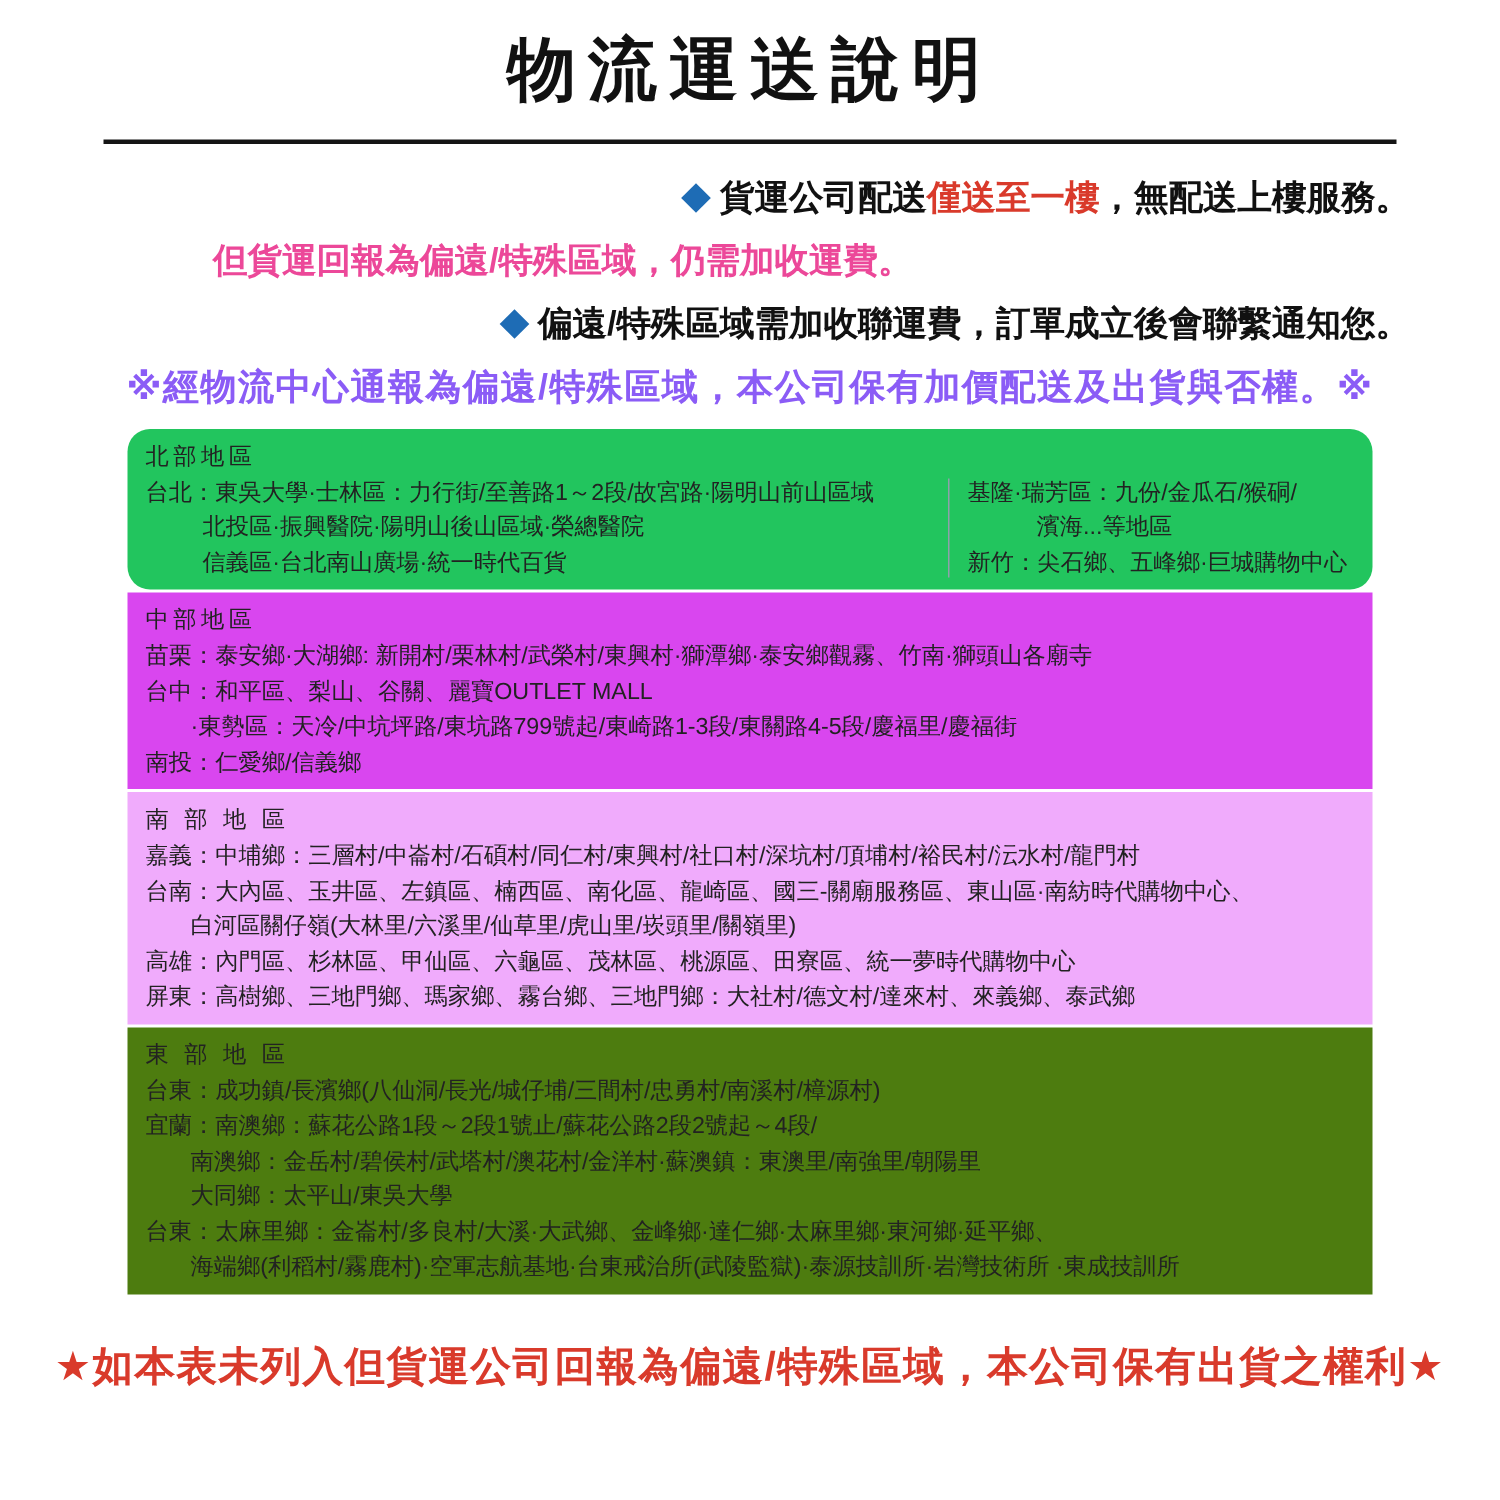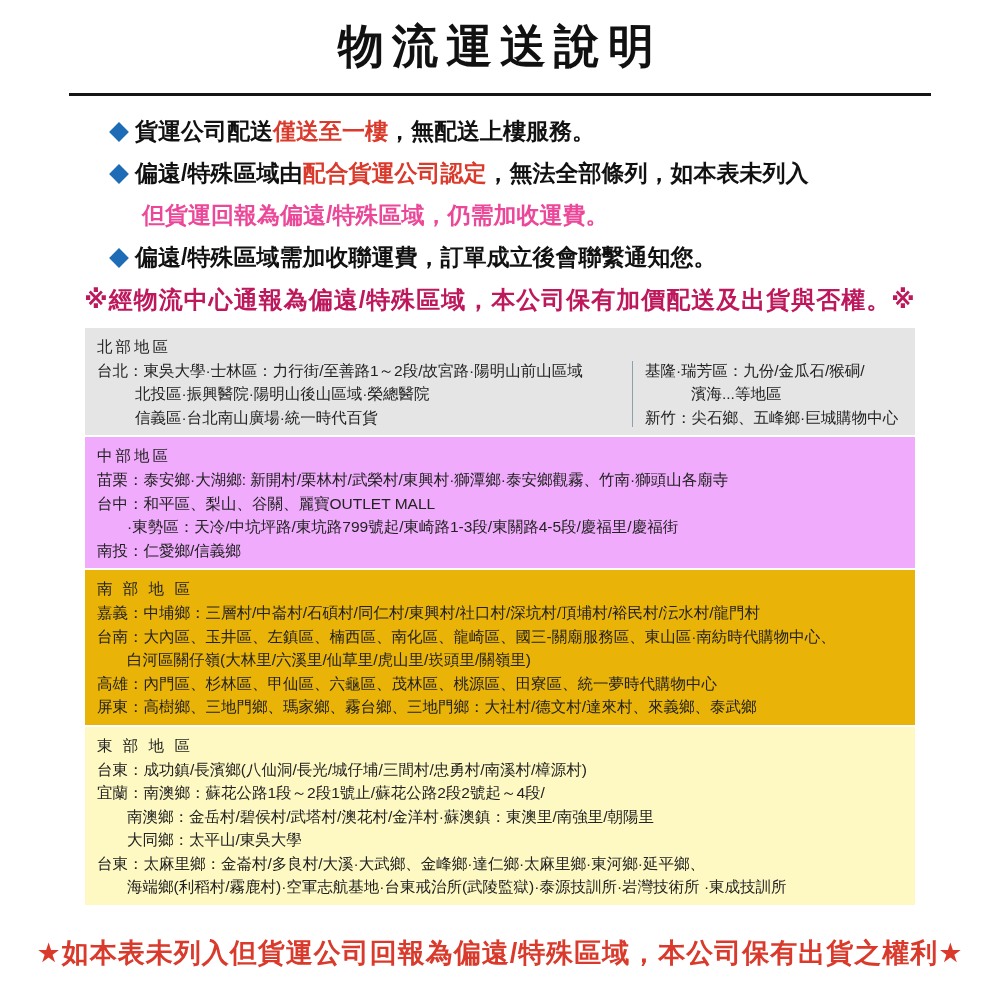--- a/index.html
+++ b/index.html
@@ -12,34 +12,34 @@
 
   
   .title{
     padding-top:16px;text-align:center;
     font-size:46px;font-weight:bold;letter-spacing:8px;color:#111;
   }
   .title-rule{width:862px;height:3px;background:#151515;margin:15px auto 0;}
 
   
   .notes{margin:20px 60px 0 112px;}
-  .note-row{display:flex;align-items:flex-start;margin-bottom:11px;line-height:31px;}
+  .note-row{display:flex;align-items:flex-start;margin-bottom:11px;line-height:31px;justify-content:flex-end;}
   .diamond{
     flex:0 0 auto;width:14px;height:14px;background:#1e6cb5;
     transform:rotate(45deg);margin:9px 9px 0 0;
   }
   .note-text{font-size:23px;font-weight:bold;color:#111;}
   .note-text .red{color:#d93a2b;}
   .note-cont{
     margin:0 0 11px 30px;font-size:23px;font-weight:bold;
     color:#ec4899;line-height:31px;
   }
   .warning{
     margin-top:10px;text-align:center;
-    font-size:24px;font-weight:bold;color:#be185d;letter-spacing:1px;
+    font-size:24px;font-weight:bold;color:#8b5cf6;letter-spacing:1px;
   }
 
   
   .boxes{width:830px;margin:12px auto 0;}
   .region-box{
     padding:7px 12px 6px;margin-bottom:2px;
     font-size:15.5px;line-height:23.6px;color:#222;
   }
   .box-title{letter-spacing:3px;}
   .rline{white-space:nowrap;}
@@ -63,70 +63,66 @@
 <div class="sheet">
 
   <div class="title">物流運送說明</div>
   <div class="title-rule"></div>
 
   <div class="notes">
     <div class="note-row">
       <span class="diamond"></span>
       <span class="note-text"><span>貨運公司配送</span><span class="red">僅送至一樓</span><span>，無配送上樓服務。</span></span>
     </div>
-    <div class="note-row">
-      <span class="diamond"></span>
-      <span class="note-text"><span>偏遠/特殊區域由</span><span class="red">配合貨運公司認定</span><span>，無法全部條列，如本表未列入</span></span>
-    </div>
     <div class="note-cont">但貨運回報為偏遠/特殊區域，仍需加收運費。</div>
     <div class="note-row">
       <span class="diamond"></span>
       <span class="note-text"><span>偏遠/特殊區域需加收聯運費，訂單成立後會聯繫通知您。</span></span>
     </div>
   </div>
 
   <div class="warning">※經物流中心通報為偏遠/特殊區域，本公司保有加價配送及出貨與否權。※</div>
 
   <div class="boxes">
 
-    <div class="region-box" style="background: #e5e5e5;">
+    <div class="region-box" style="background: #22c55e; border-radius: 15px;">
       <div class="box-title">北部地區</div>
       <div class="cols">
         <div class="col-left">
           <div class="rline">台北：東吳大學·士林區：力行街/至善路1～2段/故宮路·陽明山前山區域</div>
           <div class="rline indent38">北投區·振興醫院·陽明山後山區域·榮總醫院</div>
           <div class="rline indent38">信義區·台北南山廣場·統一時代百貨</div>
         </div>
         <div class="vdiv"></div>
         <div class="col-right">
           <div class="rline">基隆·瑞芳區：九份/金瓜石/猴硐/</div>
           <div class="rline indent46">濱海...等地區</div>
           <div class="rline">新竹：尖石鄉、五峰鄉·巨城購物中心</div>
         </div>
       </div>
     </div>
 
-    <div class="region-box" style="background: #f0abfc;">
+    <div class="region-box" style="background: #d946ef;">
       <div class="box-title">中部地區</div>
       <div class="rline">苗栗：泰安鄉·大湖鄉: 新開村/栗林村/武榮村/東興村·獅潭鄉·泰安鄉觀霧、竹南·獅頭山各廟寺</div>
       <div class="rline">台中：和平區、梨山、谷關、麗寶OUTLET MALL</div>
       <div class="rline indent30">·東勢區：天冷/中坑坪路/東坑路799號起/東崎路1-3段/東關路4-5段/慶福里/慶福街</div>
       <div class="rline">南投：仁愛鄉/信義鄉</div>
     </div>
 
-    <div class="region-box" style="background: #eab308;">
+    <div class="region-box" style="background: #f0abfc;">
       <div class="box-title">南 部 地 區</div>
       <div class="rline">嘉義：中埔鄉：三層村/中崙村/石碩村/同仁村/東興村/社口村/深坑村/頂埔村/裕民村/沄水村/龍門村</div>
       <div class="rline">台南：大內區、玉井區、左鎮區、楠西區、南化區、龍崎區、國三-關廟服務區、東山區·南紡時代購物中心、</div>
       <div class="rline indent30">白河區關仔嶺(大林里/六溪里/仙草里/虎山里/崁頭里/關嶺里)</div>
       <div class="rline">高雄：內門區、杉林區、甲仙區、六龜區、茂林區、桃源區、田寮區、統一夢時代購物中心</div>
       <div class="rline">屏東：高樹鄉、三地門鄉、瑪家鄉、霧台鄉、三地門鄉：大社村/德文村/達來村、來義鄉、泰武鄉</div>
     </div>
 
-    <div class="region-box" style="background: #fef9c3;">
+    <div class="region-box" style="background: #4d7c0f;">
       <div class="box-title">東 部 地 區</div>
       <div class="rline">台東：成功鎮/長濱鄉(八仙洞/長光/城仔埔/三間村/忠勇村/南溪村/樟源村)</div>
       <div class="rline">宜蘭：南澳鄉：蘇花公路1段～2段1號止/蘇花公路2段2號起～4段/</div>
       <div class="rline indent30">南澳鄉：金岳村/碧侯村/武塔村/澳花村/金洋村·蘇澳鎮：東澳里/南強里/朝陽里</div>
       <div class="rline indent30">大同鄉：太平山/東吳大學</div>
       <div class="rline">台東：太麻里鄉：金崙村/多良村/大溪·大武鄉、金峰鄉·達仁鄉·太麻里鄉·東河鄉·延平鄉、</div>
       <div class="rline indent30">海端鄉(利稻村/霧鹿村)·空軍志航基地·台東戒治所(武陵監獄)·泰源技訓所·岩灣技術所 ·東成技訓所</div>
     </div>
 
   </div>

